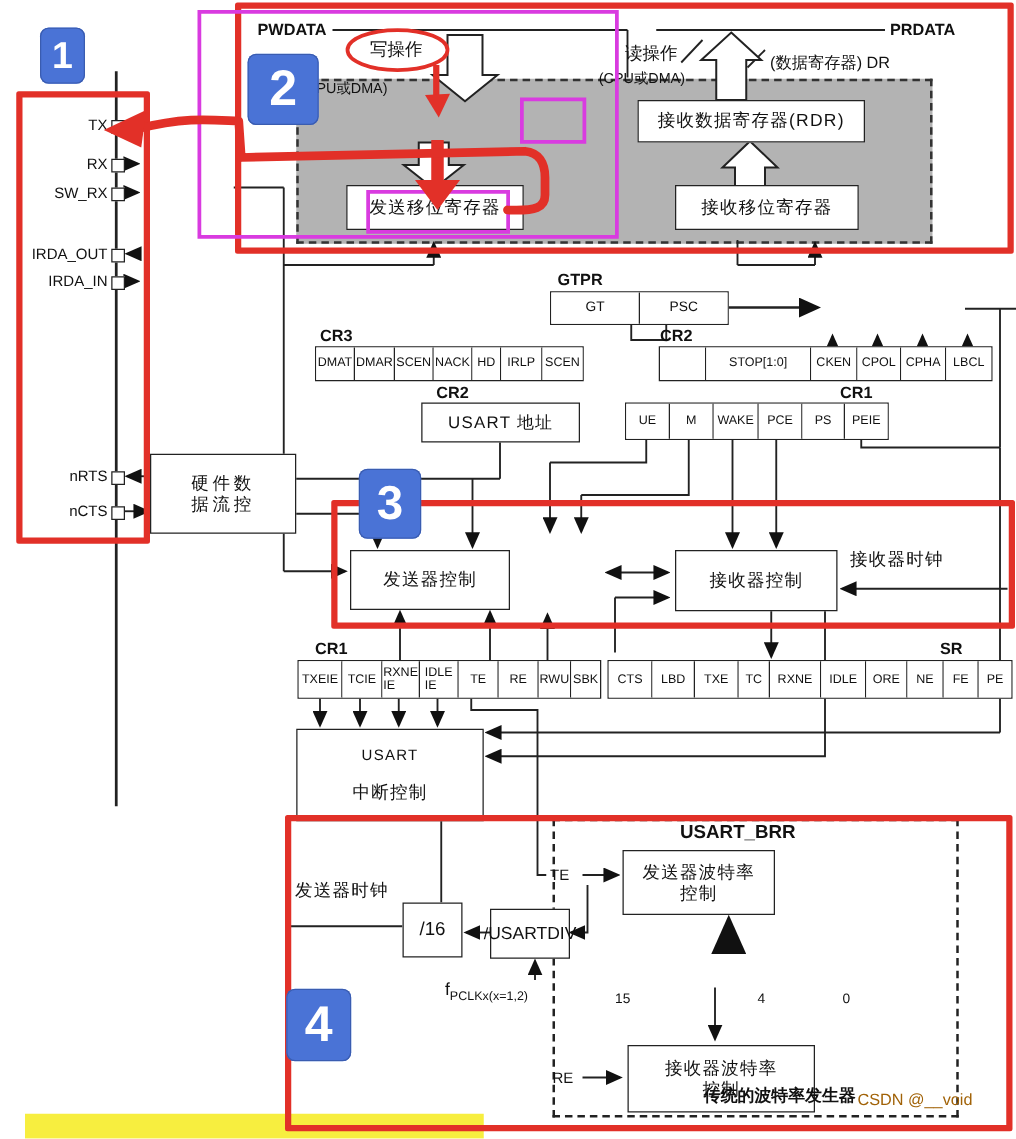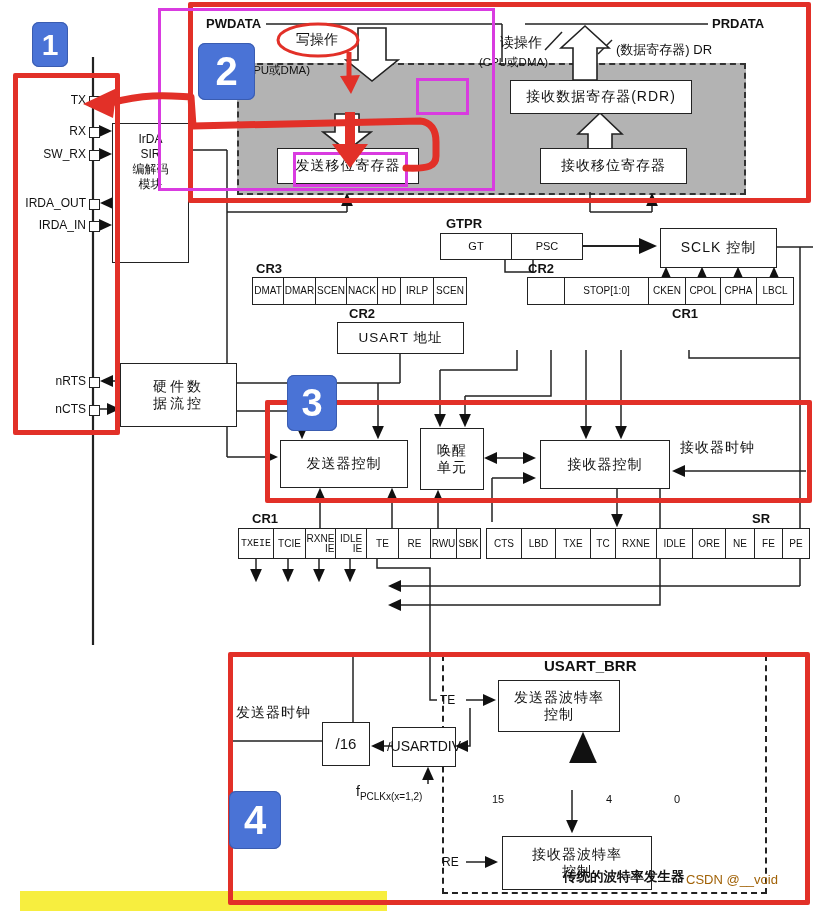--- a/index.html
+++ b/index.html
@@ -4,21 +4,21 @@
 <style>
   html,body{margin:0;padding:0;background:#fff;}
   #canvas{position:relative;width:813px;height:911px;background:#fff;overflow:hidden;
           font-family:"Liberation Sans","DejaVu Sans",sans-serif;color:#111;}
   .abs{position:absolute;}
   .layer{position:absolute;left:0;top:0;}
   .box{position:absolute;background:#fff;border:1.6px solid #222;display:flex;
        align-items:center;justify-content:center;text-align:center;z-index:3;
        font-size:14px;letter-spacing:1px;line-height:1.25;}
   .row{position:absolute;display:flex;border:1.4px solid #222;background:#fff;z-index:3;}
-  .cell{display:flex;align-items:center;justify-content:center;text-align:right;
+  .cell{display:flex;align-items:center;justify-content:center;text-align:left;
         font-size:10px;border-right:1.4px solid #222;white-space:pre-line;line-height:1;
         background:#fff;}
   .cell:last-child{border-right:none;}
   .seclab{position:absolute;font-weight:bold;font-size:13px;z-index:3;}
   .txt{position:absolute;z-index:3;font-size:13px;white-space:nowrap;}
   .pin{position:absolute;width:9px;height:9px;background:#fff;border:1.4px solid #222;z-index:3;}
   .pinlab{position:absolute;width:80px;text-align:right;font-size:12px;z-index:3;}
   .badge{position:absolute;background:#4a73d6;color:#fff;display:flex;align-items:center;
          justify-content:center;font-weight:bold;border-radius:7px;z-index:6;
          box-shadow:0 0 0 1px #3a5cb0 inset;}
@@ -140,38 +140,31 @@
   <div class="pinlab" style="left:6px;top:374px;">nRTS</div>
   <div class="pinlab" style="left:6px;top:402px;">nCTS</div>
   <div class="pin" style="left:89px;top:96px;"></div>
   <div class="pin" style="left:89px;top:127px;"></div>
   <div class="pin" style="left:89px;top:150px;"></div>
   <div class="pin" style="left:89px;top:199px;"></div>
   <div class="pin" style="left:89px;top:221px;"></div>
   <div class="pin" style="left:89px;top:377px;"></div>
   <div class="pin" style="left:89px;top:405px;"></div>
 
-  <div class="box" style="left:112px;top:123px;width:75px;height:130px;flex-direction:column;font-size:12px;letter-spacing:0;justify-content:flex-start;padding-top:8px;">
-    <span>IrDA</span>
-    <span>SIR</span>
-    <span>编解码</span>
-    <span>模块</span>
-  </div>
 
   <div class="box" style="left:120px;top:363px;width:115px;height:62px;flex-direction:column;letter-spacing:3px;">
     <span>硬件数</span>
     <span>据流控</span>
   </div>
 
   <div class="seclab" style="left:446px;top:216px;">GTPR</div>
   <div class="row" style="left:440px;top:233px;height:25px;">
     <div class="cell" style="width:70px;font-size:11px;">GT</div>
     <div class="cell" style="width:70px;font-size:11px;">PSC</div>
   </div>
-  <div class="box" style="left:660px;top:228px;width:115px;height:38px;">SCLK 控制</div>
 
   <div class="seclab" style="left:256px;top:261px;">CR3</div>
   <div class="row" style="left:252px;top:277px;height:26px;">
     <div class="cell" style="width:30px;">DMAT</div>
     <div class="cell" style="width:31px;">DMAR</div>
     <div class="cell" style="width:30px;">SCEN</div>
     <div class="cell" style="width:30px;">NACK</div>
     <div class="cell" style="width:22px;">HD</div>
     <div class="cell" style="width:32px;">IRLP</div>
     <div class="cell" style="width:32px;">SCEN</div>
@@ -184,32 +177,36 @@
     <div class="cell" style="width:36px;">CKEN</div>
     <div class="cell" style="width:34px;">CPOL</div>
     <div class="cell" style="width:35px;">CPHA</div>
     <div class="cell" style="width:36px;">LBCL</div>
   </div>
 
   <div class="seclab" style="left:349px;top:306px;">CR2</div>
   <div class="box" style="left:337px;top:322px;width:125px;height:30px;font-size:13.5px;">USART 地址</div>
 
   <div class="seclab" style="left:672px;top:306px;">CR1</div>
+  <div class="row" style="left:500px;top:322px;height:28px;">
+    <div class="cell" style="width:34px;">UE</div>
+    <div class="cell" style="width:34px;">M</div>
+    <div class="cell" style="width:35px;">WAKE</div>
+    <div class="cell" style="width:34px;">PCE</div>
+    <div class="cell" style="width:33px;">PS</div>
+    <div class="cell" style="width:34px;">PEIE</div>
+  </div>
 
   <div class="box" style="left:280px;top:440px;width:126px;height:46px;">发送器控制</div>
-  <div class="box" style="left:420px;top:428px;width:62px;height:60px;flex-direction:column;">
-    <span>唤醒</span>
-    <span>单元</span>
-  </div>
   <div class="box" style="left:540px;top:440px;width:128px;height:47px;">接收器控制</div>
   <div class="txt" style="left:680px;top:439px;font-size:14px;letter-spacing:1px;">接收器时钟</div>
 
   <div class="seclab" style="left:252px;top:511px;">CR1</div>
   <div class="row" style="left:238px;top:528px;height:29px;">
-    <div class="cell" style="width:34px;font-family:Liberation Mono, monospace;">TXEIE</div>
+    <div class="cell" style="width:34px;">TXEIE</div>
     <div class="cell" style="width:31px;">TCIE</div>
     <div class="cell" style="width:29px;">RXNE
 IE</div>
     <div class="cell" style="width:30px;">IDLE
 IE</div>
     <div class="cell" style="width:31px;">TE</div>
     <div class="cell" style="width:31px;">RE</div>
     <div class="cell" style="width:25px;">RWU</div>
     <div class="cell" style="width:23px;">SBK</div>
   </div>
@@ -221,20 +218,24 @@
     <div class="cell" style="width:34px;">TXE</div>
     <div class="cell" style="width:24px;">TC</div>
     <div class="cell" style="width:40px;">RXNE</div>
     <div class="cell" style="width:35px;">IDLE</div>
     <div class="cell" style="width:32px;">ORE</div>
     <div class="cell" style="width:28px;">NE</div>
     <div class="cell" style="width:27px;">FE</div>
     <div class="cell" style="width:26px;">PE</div>
   </div>
 
+  <div class="box" style="left:237px;top:583px;width:148px;height:72px;flex-direction:column;justify-content:space-evenly;">
+    <span style="font-size:12px;">USART</span>
+    <span>中断控制</span>
+  </div>
 
   <div class="dashed" style="left:442px;top:655px;width:321px;height:235px;"></div>
   <div class="txt" style="left:544px;top:657px;font-weight:bold;font-size:15px;">USART_BRR</div>
 
   <div class="txt" style="left:236px;top:704px;font-size:14px;letter-spacing:1px;">发送器时钟</div>
   <div class="box" style="left:322px;top:722px;width:46px;height:42px;font-size:15px;letter-spacing:0;">/16</div>
   <div class="box" style="left:392px;top:727px;width:62px;height:38px;letter-spacing:0;">
     <span style="font-size:13px;">/</span>
       <span style="font-size:14px;">USARTDIV</span>
   </div>

